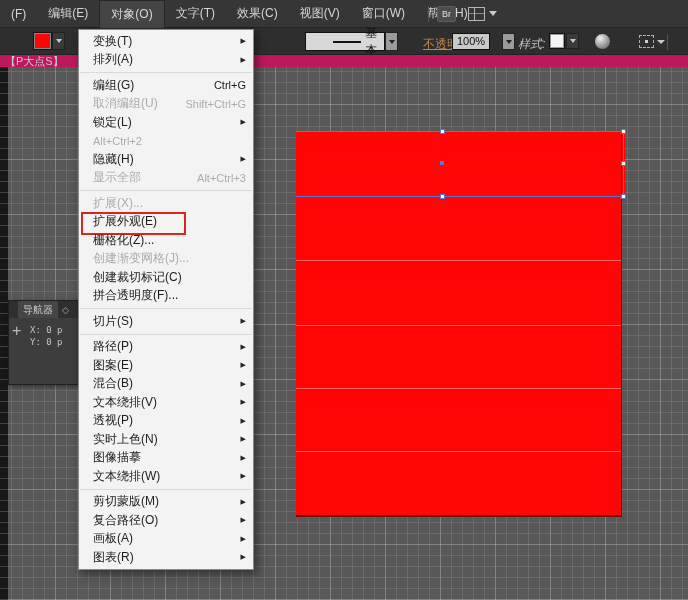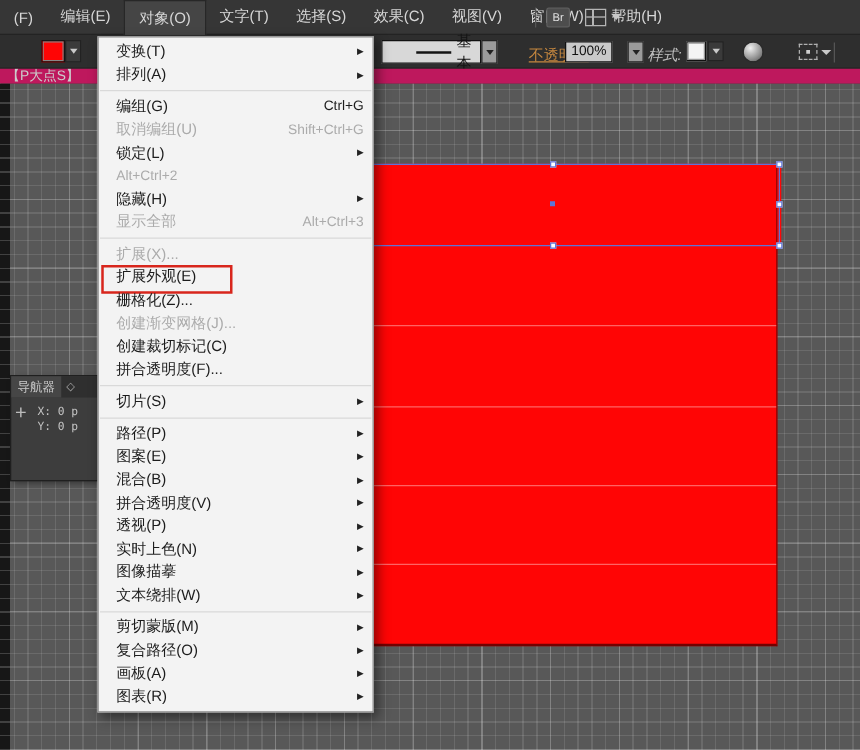--- a/index.html
+++ b/index.html
@@ -82,30 +82,30 @@
   .red-stripe { position:absolute; left:0; width:100%; height:1px; background:rgba(255,255,255,.38); }
 
   .sel-line-h { position:absolute; left:296px; width:329px; height:1px; }
   .sel-line-v { position:absolute; left:623px; top:64px; width:1px; height:66px; }
   .handle { position:absolute; width:5px; height:5px; background:#fff; border:1px solid; }
   .center-pt { position:absolute; width:4px; height:4px; }
 
   
   .nav-panel { position:absolute; left:8px; top:233px; width:71px; height:85px;
     background:#3d3d3d; border:1px solid #1f1f1f; box-shadow:2px 2px 5px rgba(0,0,0,.4); }
-  .nav-header { height:17px; background:#2f2f2f; display:flex; align-items:center; }
+  .nav-header { height:17px; background:#2f2f2f; display:flex; align-items:center;justify-content:center; }
   .nav-tab { background:#464646; color:#cccccc; font-size:10px; padding:2px 5px 3px; height:17px; }
   .nav-tab2 { color:#aaa; font-size:9px; margin-left:4px; }
   .nav-body { position:relative; height:66px; }
   .crosshair { position:absolute; left:3px; top:4px; color:#bbb; font-size:16px; font-weight:normal; }
   .coords { position:absolute; left:21px; top:6px; font-family:"DejaVu Sans Mono","Liberation Mono",monospace;
     font-size:9px; color:#c4c4c4; line-height:12px; white-space:pre; }
 
   
-  .menu { position:absolute; left:78px; top:29px; width:221px; background:#f3f3f3;
+  .menu { position:absolute; left:78px; top:29px; width:176px; background:#f3f3f3;
     border:1px solid #8a8a8a; box-shadow:3px 4px 9px rgba(0,0,0,.45); padding:2px 0; }
   .menu-item { position:relative; display:flex; align-items:center; height:18.5px;
     padding:0 7px 0 14px; font-size:12px; color:#1c1c1c; white-space:nowrap; }
   .menu-item.disabled { color:#ababab; }
   .mi-label { flex:1; }
   .mi-right { font-size:11px; }
   .mi-arrow { font-size:7px; color:#222; }
   .menu-sep { height:1px; background:#d9d9d9; margin:3px 1px; }
   .menu-item.annotated::after { content:''; position:absolute; left:2px; top:-1px;
     width:101px; height:19px; border:2px solid #d8261c; }
@@ -113,21 +113,20 @@
 </head>
 <body>
 
 <div class="app">
 
   <div class="menubar">
     <span class="mb-item">(F)</span>
     <span class="mb-item">编辑(E)</span>
     <span class="mb-item active">对象(O)</span>
     <span class="mb-item">文字(T)</span>
-    <span class="mb-item">选择(S)</span>
     <span class="mb-item">效果(C)</span>
     <span class="mb-item">视图(V)</span>
     <span class="mb-item">窗口(W)</span>
     <span class="mb-item">帮助(H)</span>
     <span class="mb-divider"></span>
     <span class="br-icon">Br</span>
     <span class="ws-icon"></span>
     <span class="ws-caret"></span>
   </div>
 
@@ -268,21 +267,21 @@
       </div>
       <div class="menu-item">
         <span class="mi-label">图案(E)</span>
         <span class="mi-right mi-arrow">▶</span>
       </div>
       <div class="menu-item">
         <span class="mi-label">混合(B)</span>
         <span class="mi-right mi-arrow">▶</span>
       </div>
       <div class="menu-item">
-        <span class="mi-label">拼合透明度(V)</span>
+        <span class="mi-label">文本绕排(V)</span>
         <span class="mi-right mi-arrow">▶</span>
       </div>
       <div class="menu-item">
         <span class="mi-label">透视(P)</span>
         <span class="mi-right mi-arrow">▶</span>
       </div>
       <div class="menu-item">
         <span class="mi-label">实时上色(N)</span>
         <span class="mi-right mi-arrow">▶</span>
       </div>

